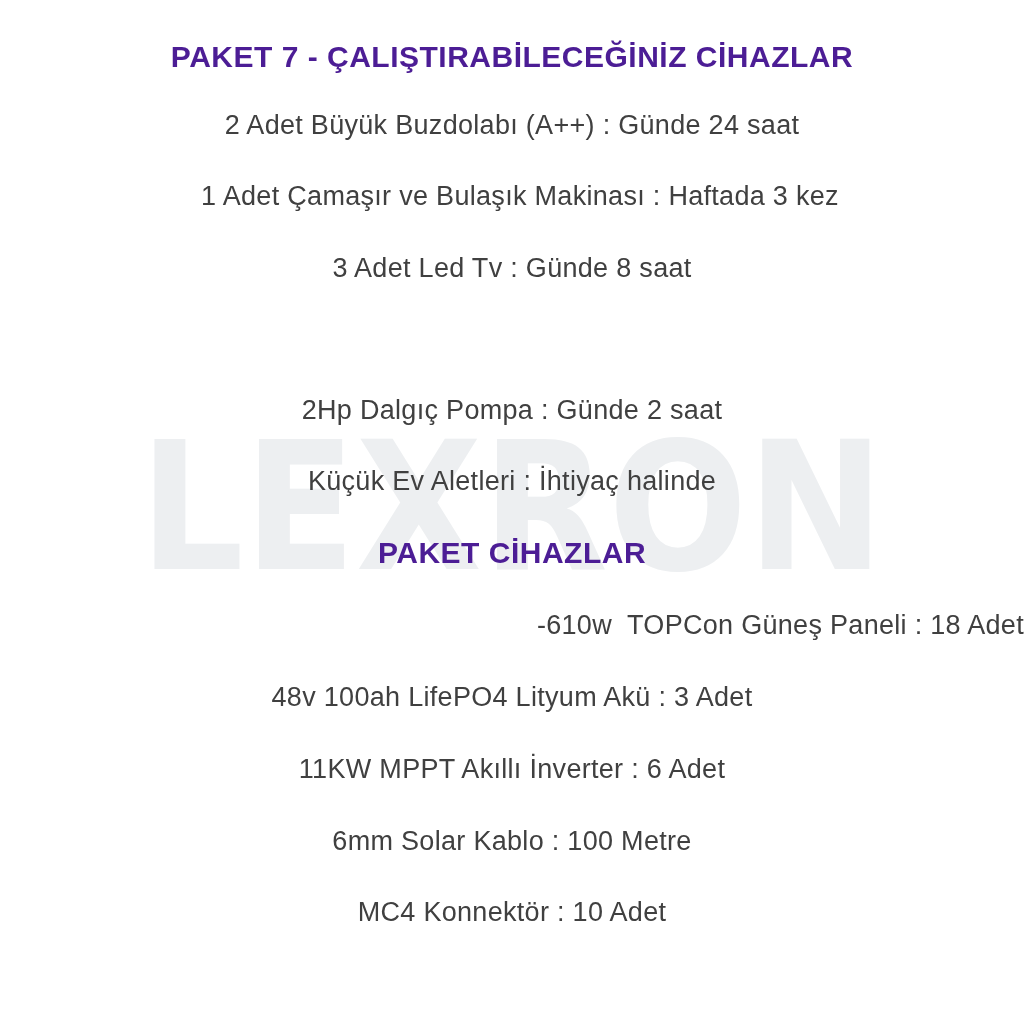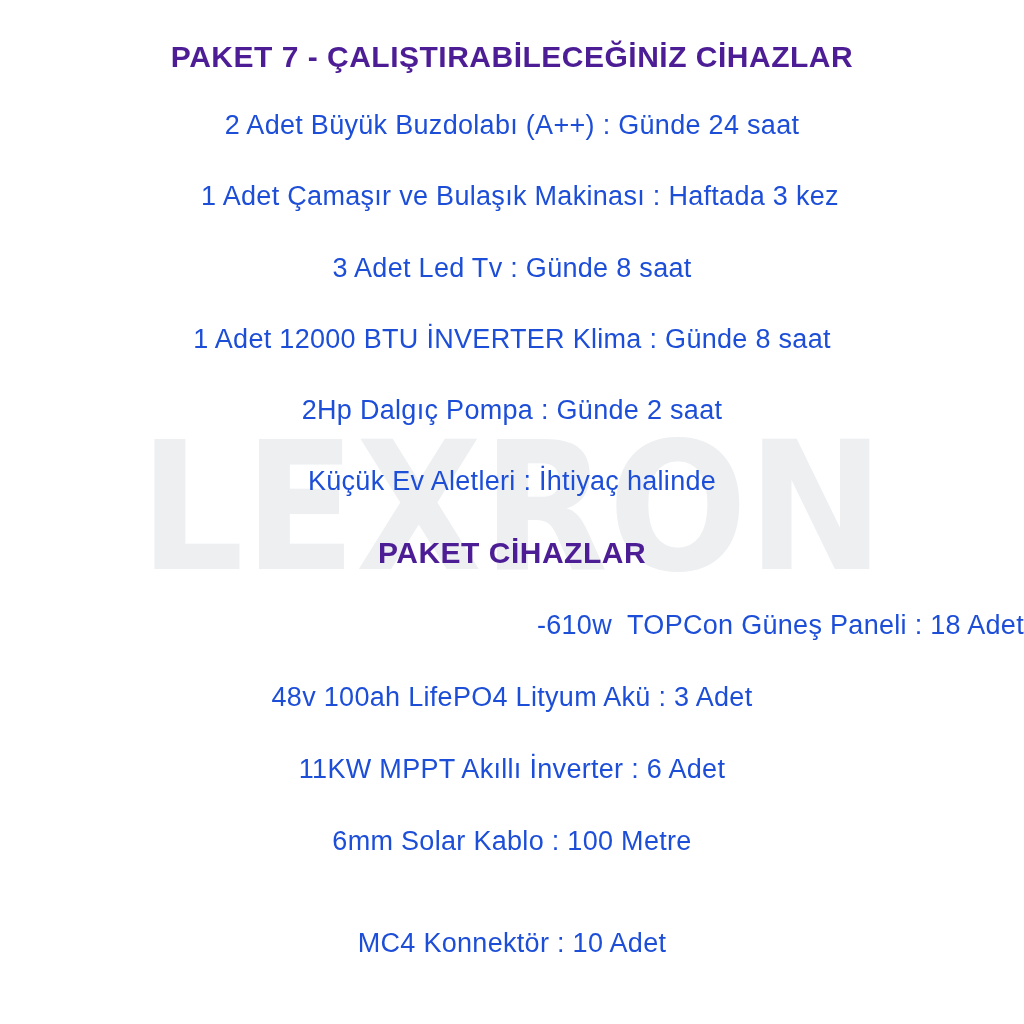--- a/index.html
+++ b/index.html
@@ -43,54 +43,53 @@
   }
   .heading {
     font-weight: 800;
     font-size: 30px;
     color: #4c1d95;
     letter-spacing: 0.5px;
   }
   .line {
     font-weight: 400;
     font-size: 27px;
-    color: #1d4ed8;
+    color: #404040;
     letter-spacing: 0.3px;
   }
   
   .t-title { top: 41px; }
   .t-d0 { top: 109px; }
   .t-d1 { top: 180px; padding-left: 8px; }
   .t-d2 { top: 252px; }
   .t-d3 { top: 323px; }
   .t-d4 { top: 394px; }
   .t-d5 { top: 465px; }
   .t-h2 { top: 537px; }
   .t-c0 { top: 609px; text-align: right; }
   .t-c1 { top: 681px; }
   .t-c2 { top: 753px; }
   .t-c3 { top: 825px; }
-  .t-c4 { top: 896px; margin-top: 31px; }
+  .t-c4 { top: 896px; }
 </style>
 </head>
 <body>
 
 <div class="canvas">
 
   <div class="watermark">LEXRON</div>
 
   <div class="row heading t-title">PAKET 7 - ÇALIŞTIRABİLECEĞİNİZ CİHAZLAR</div>
 
   <div class="row line t-d0">2 Adet Büyük Buzdolabı (A++) : Günde 24 saat</div>
 
   <div class="row line t-d1">1 Adet Çamaşır ve Bulaşık Makinası : Haftada 3 kez</div>
 
   <div class="row line t-d2">3 Adet Led Tv : Günde 8 saat</div>
 
-  <div class="row line t-d3">1 Adet 12000 BTU İNVERTER Klima : Günde 8 saat</div>
 
   <div class="row line t-d4">2Hp Dalgıç Pompa : Günde 2 saat</div>
 
   <div class="row line t-d5">Küçük Ev Aletleri : İhtiyaç halinde</div>
 
   <div class="row heading t-h2">PAKET CİHAZLAR</div>
 
   <div class="row line t-c0">-610w  TOPCon Güneş Paneli : 18 Adet</div>
 
   <div class="row line t-c1">48v 100ah LifePO4 Lityum Akü : 3 Adet</div>

